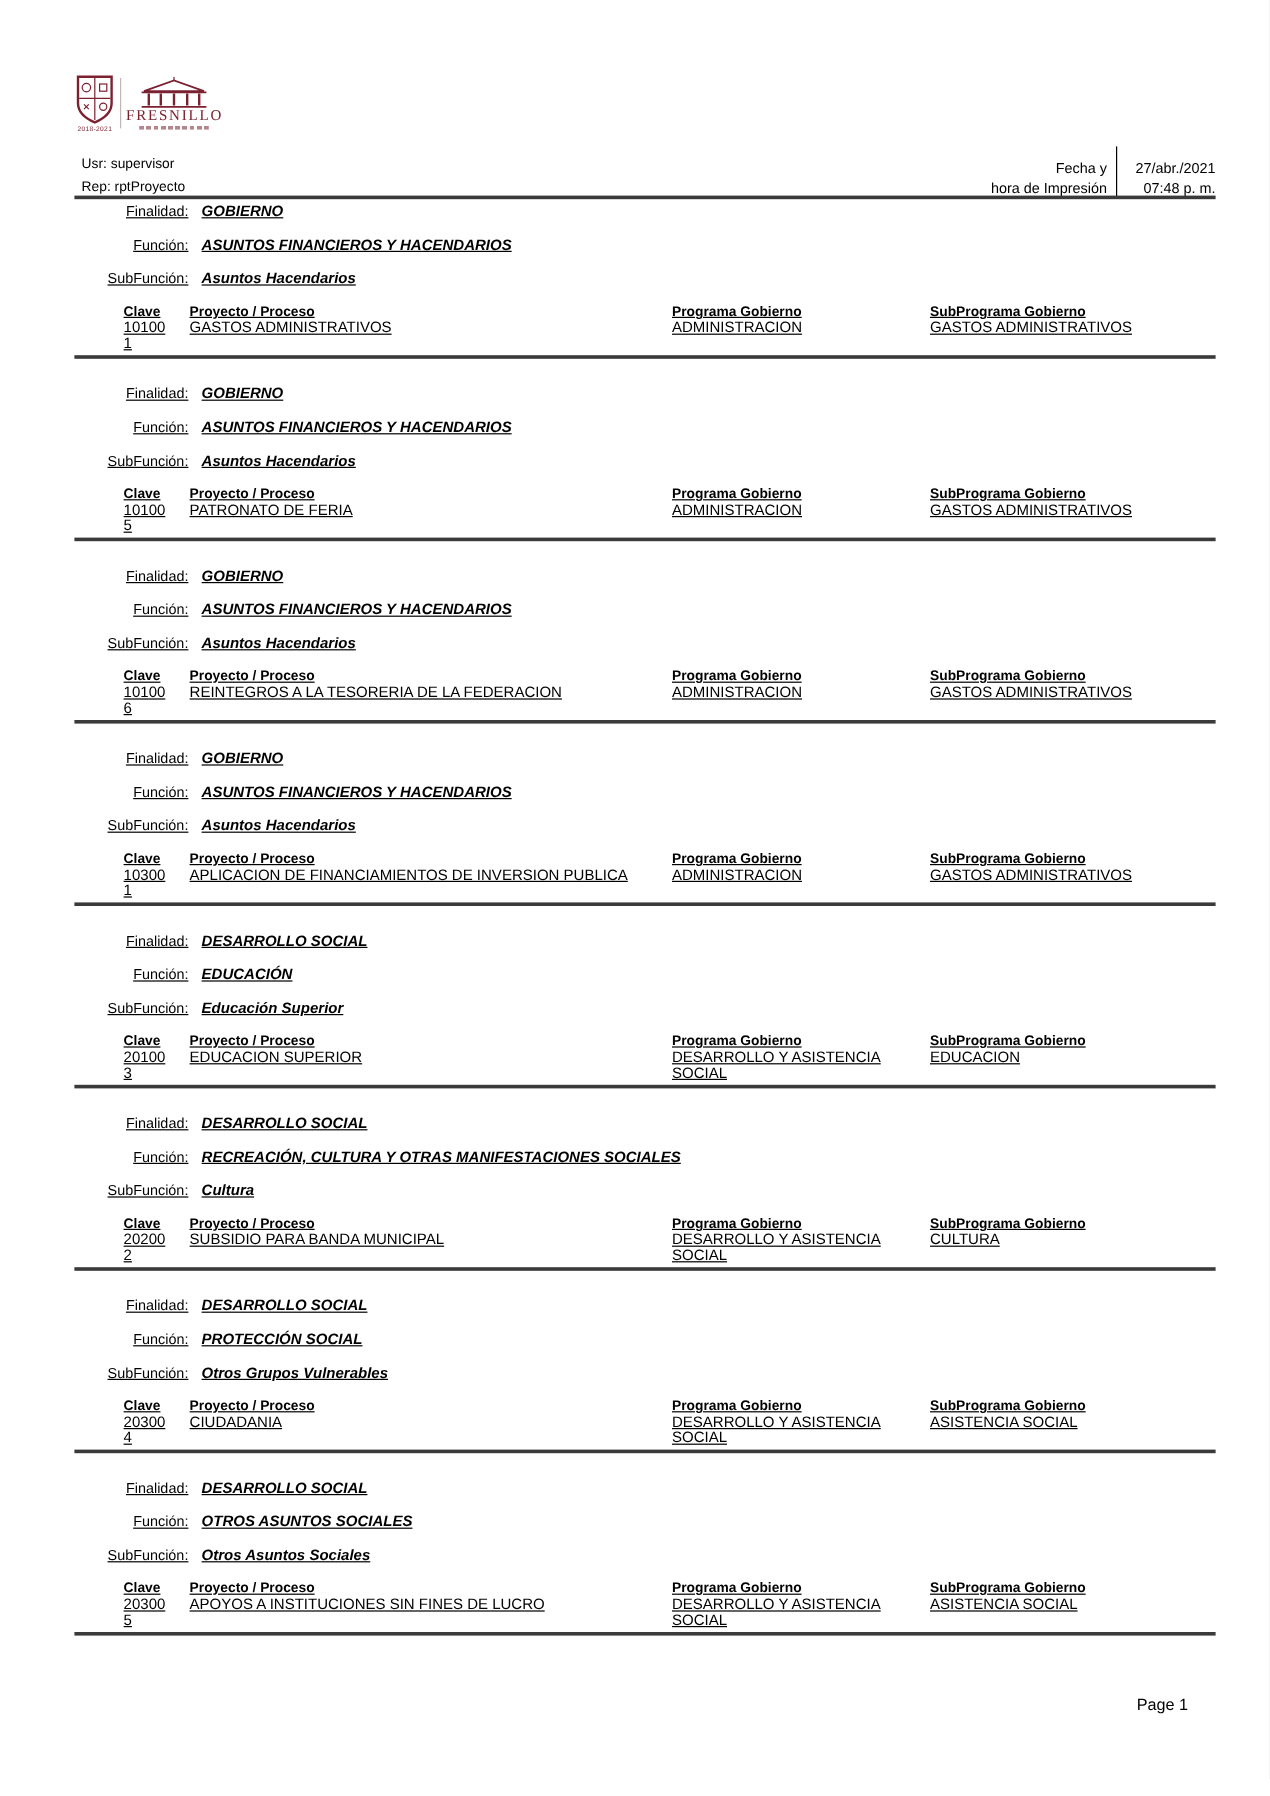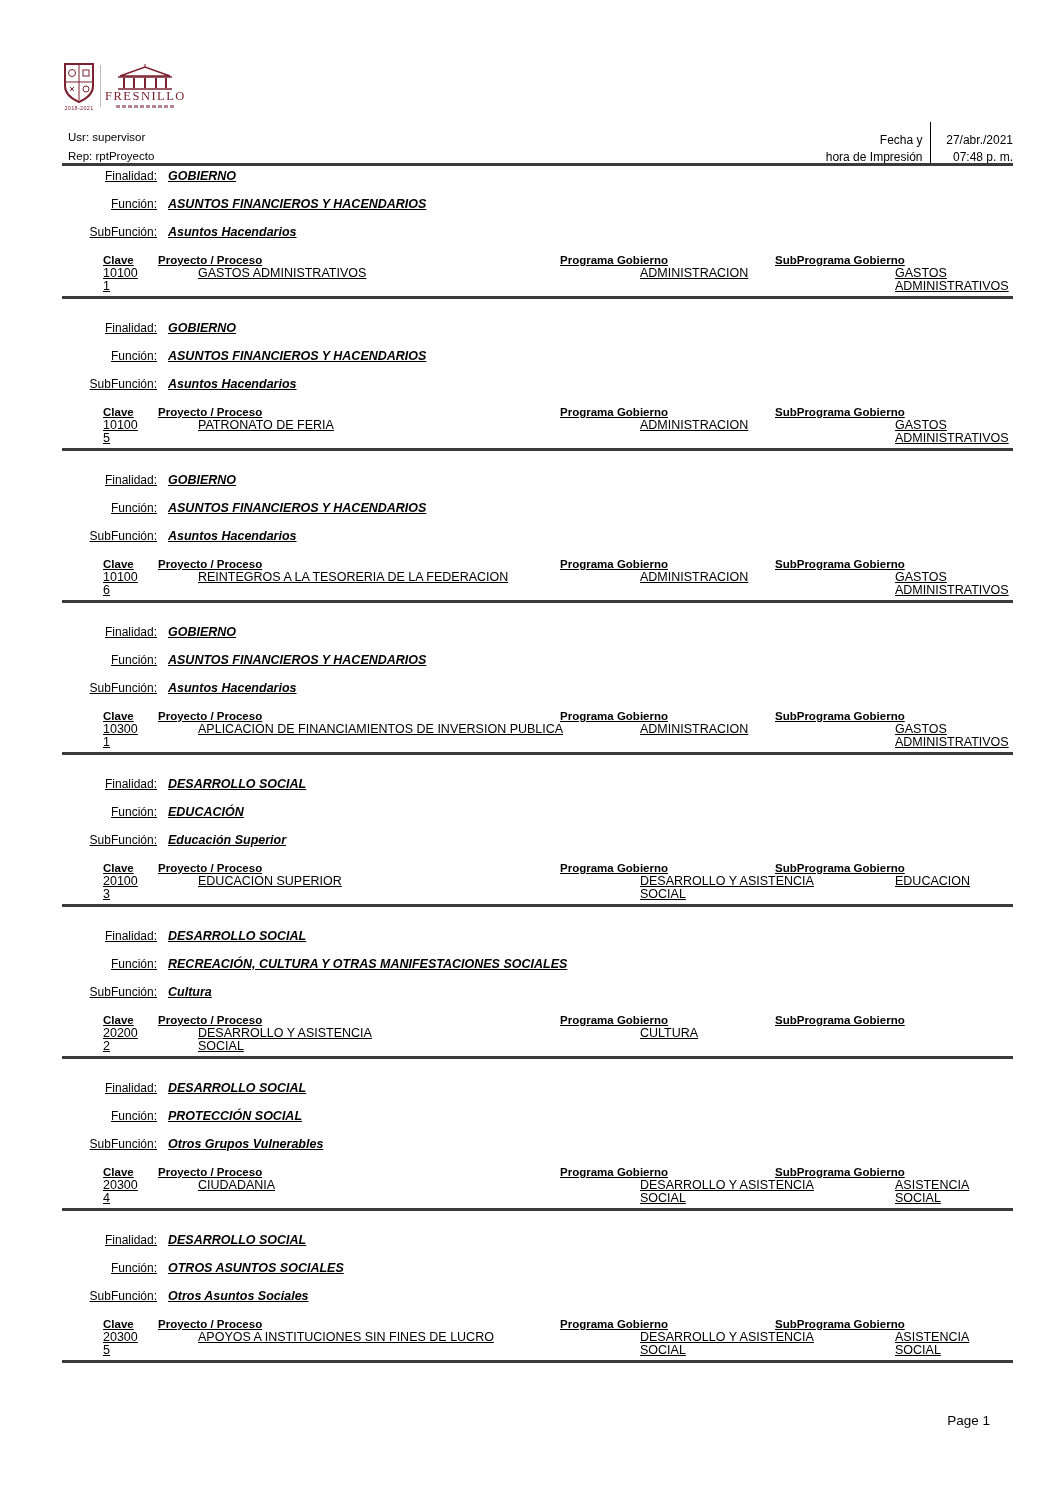--- a/index.html
+++ b/index.html
@@ -80,21 +80,21 @@
     margin-left: 11px; font-size: 12.5px; font-weight: bold; font-style: italic; text-align: center;
   }
   .meta-line.subfn { margin-bottom: 14px; }
 
   .tbl { margin-left: 41px; margin-top: 14px; }
   .tbl-head, .tbl-row {
     display: grid;
     grid-template-columns: 55px 402px 215px 1fr;
   }
   .tbl-head { font-size: 11.5px; font-weight: bold; line-height: 13px; }
-  .tbl-row  { font-size: 12.5px; line-height: 13px; gap: 40px; }
+  .tbl-row  { font-size: 12.5px; line-height: 13px; }
   .cell-programa { max-width: 185px; }
 
   
   .page-number { position: absolute; right: 68px; top: 1413px; font-size: 13.5px; }
 </style>
 </head>
 <body>
 
 <div class="page">
 
@@ -328,20 +328,21 @@
         <div>Clave</div>
         <div>Proyecto / Proceso</div>
         <div>Programa Gobierno</div>
         <div>SubPrograma Gobierno</div>
       </div>
       <div class="tbl-row">
         <div>
           <div>20200</div>
           <div>2</div>
         </div>
+        <div>SUBSIDIO PARA BANDA MUNICIPAL</div>
         <div class="cell-programa">DESARROLLO Y ASISTENCIA SOCIAL</div>
         <div>CULTURA</div>
       </div>
     </div>
   </div>
 
   <div class="section">
     <div class="meta-line">
       <span class="lbl">Finalidad:</span>
       <span class="val">DESARROLLO SOCIAL</span>

